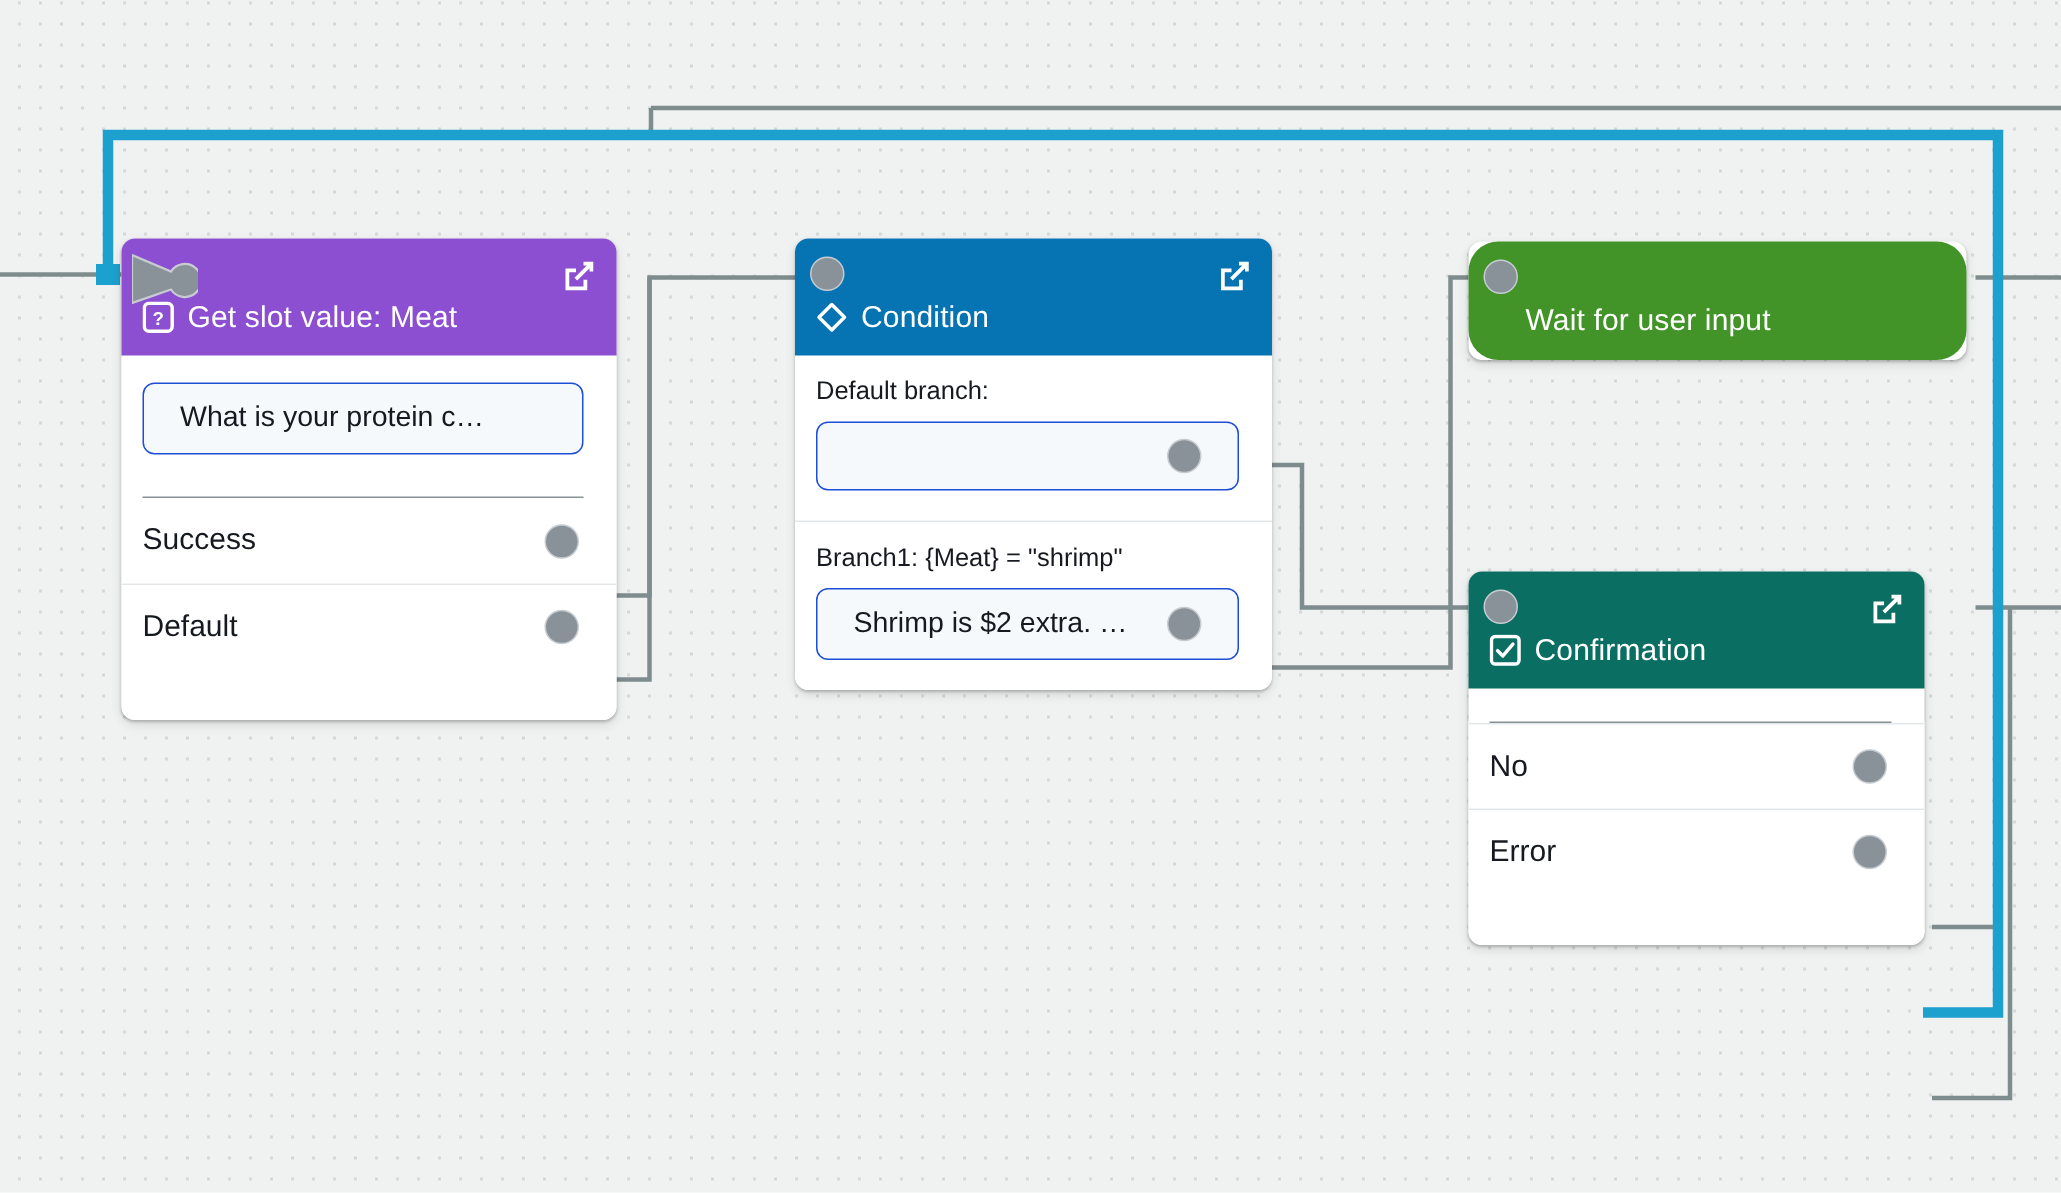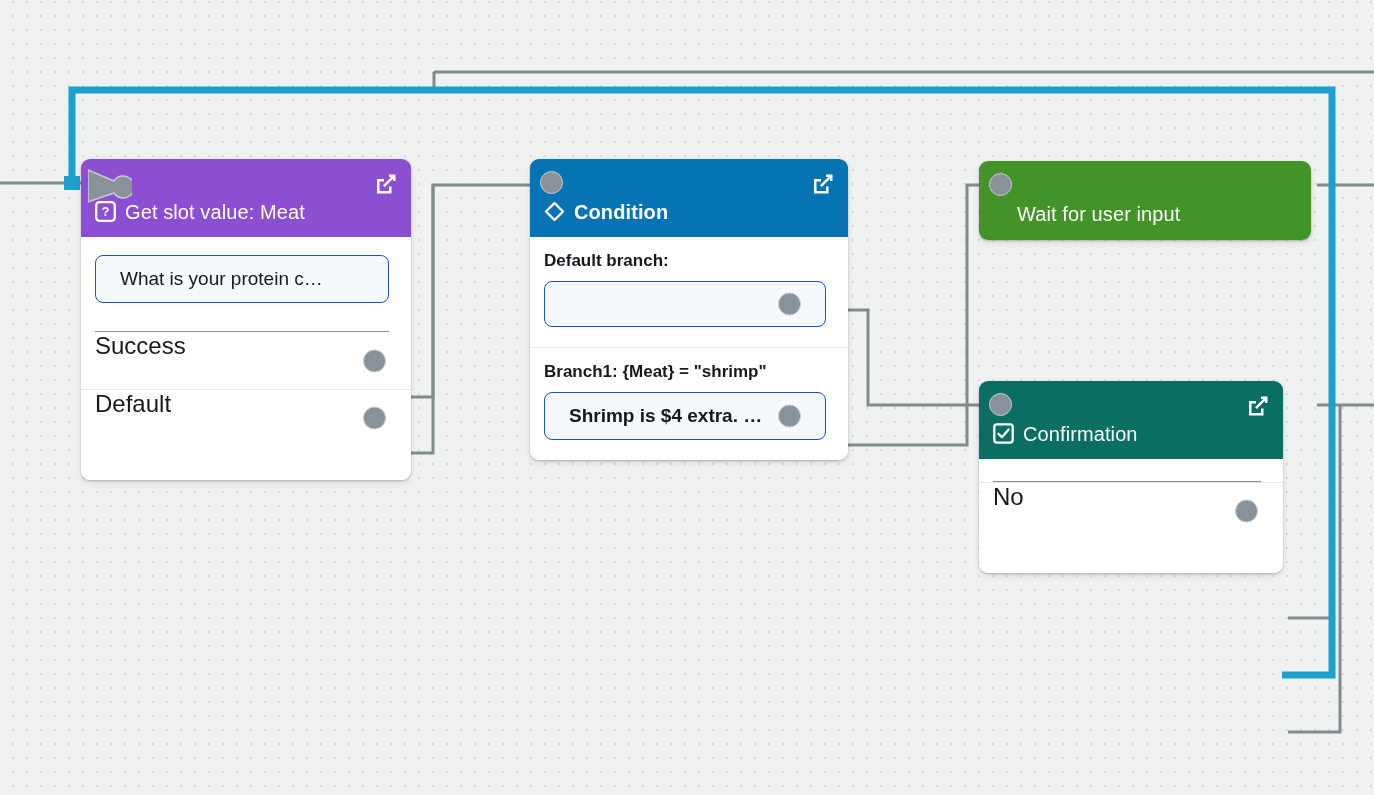--- a/index.html
+++ b/index.html
@@ -27,21 +27,21 @@
     box-shadow: 0 1px 2px rgba(0,0,0,0.22), 0 3px 7px rgba(0,0,0,0.10);
     overflow: visible;
   }
   .node-head {
     position: relative;
     border-radius: 9px 9px 0 0;
     min-height: 78px;
     padding: 38px 14px 11px 14px;
     display: flex; align-items: center;
   }
-  .node.collapsed .node-head { border-radius: 9px; }
+  .node.collapsed .node-head { border-radius: 20px; }
   .node-title {
     color: #FFFFFF;
     font-size: 20px;
     line-height: 24px;
     letter-spacing: 0.1px;
     display: flex; align-items: center; gap: 9px;
     white-space: nowrap;
   }
   .node-body { padding: 0; border-radius: 0 0 9px 9px; background:#fff; }
 
@@ -96,44 +96,44 @@
   }
   .divider {
     height: 1px; background: #879196;
     margin: 22px 22px 0 14px;
   }
 
   
   .out-row {
     position: relative;
     height: 57px;
-    display: flex; 
+    display: flex; align-items: center;
     padding-left: 14px;
-    font-size: 24px;
+    font-size: 20px;
     color: #16191F;
     border-top: 1px solid #E4E7E9;
   }
   .out-row.first { border-top: none; }
   .out-row .port.out { right: 25px; top: 50%; transform: translateY(-50%); left: auto; }
   .tail-pad { height: 34px; }
 
   
   .branch { padding: 14px 0 12px 0; }
   .branch + .branch { border-top: 1px solid #E4E7E9; }
   .branch-label {
     font-size: 17px; color: #16191F;
     padding: 0 14px 0 14px; margin-bottom: 10px;
     white-space: nowrap;
   }
   .branch .bubble-wrap { padding: 0 22px 8px 14px; }
   .branch .bubble .port.out { right: 24px; top: 50%; transform: translateY(-50%); left:auto; }
 
   
   #node-slot    { left: 81px;  top: 159px;  width: 330px; }
-  #node-cond    { left: 530px; top: 159px;  width: 318px; font-weight: bold; }
+  #node-cond    { left: 530px; top: 159px;  width: 318px; }
   #node-wait    { left: 979px; top: 161px;  width: 332px; }
   #node-confirm { left: 979px; top: 381px;  width: 304px; }
 
   #node-slot .node-head    { background: #8C4FD1; }
   #node-cond .node-head    { background: #0673B3; }
   #node-wait .node-head    { background: #429428; min-height: 79px; }
   #node-confirm .node-head { background: #0B6E63; }
 
   #node-wait .node-title { padding-left: 24px; }
 
@@ -243,21 +243,21 @@
           <div class="bubble">
             <span></span>
             <span class="port out"></span>
           </div>
         </div>
       </div>
       <div class="branch">
         <div class="branch-label">Branch1: {Meat} = "shrimp"</div>
         <div class="bubble-wrap">
           <div class="bubble">
-            <span>Shrimp is $4 extra. …</span>
+            <span>Shrimp is $2 extra. …</span>
             <span class="port out"></span>
           </div>
         </div>
       </div>
     </div>
   </div>
 
   <div class="node collapsed" id="node-wait">
     <div class="node-head">
       <span class="port in"></span>
@@ -285,17 +285,21 @@
         </span>
         <span>Confirmation</span>
       </div>
     </div>
     <div class="node-body">
       <div class="divider"></div>
       <div class="out-row">
         <span>No</span>
         <span class="port out"></span>
       </div>
+      <div class="out-row">
+        <span>Error</span>
+        <span class="port out"></span>
+      </div>
       <div class="tail-pad"></div>
     </div>
   </div>
 
 </div>
 
 </body></html>

